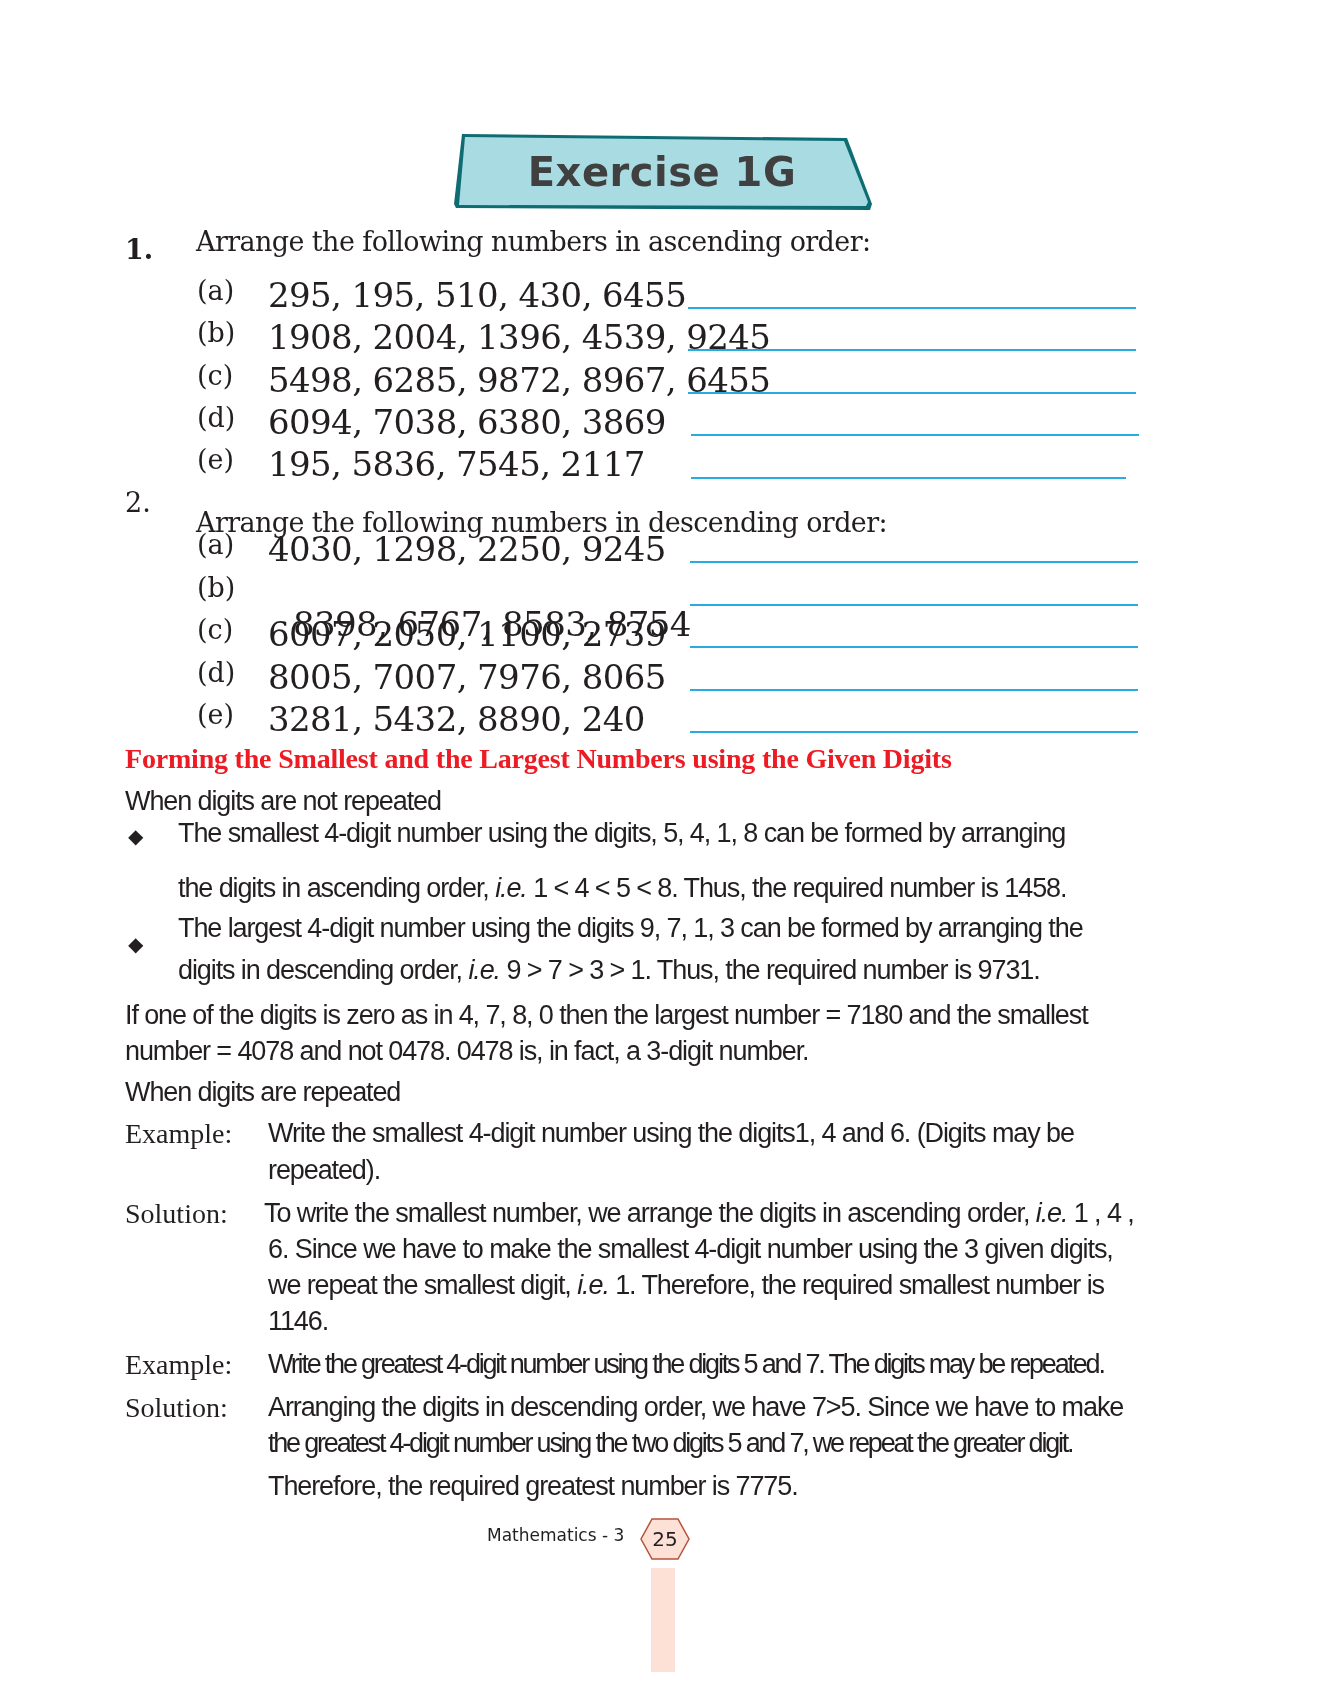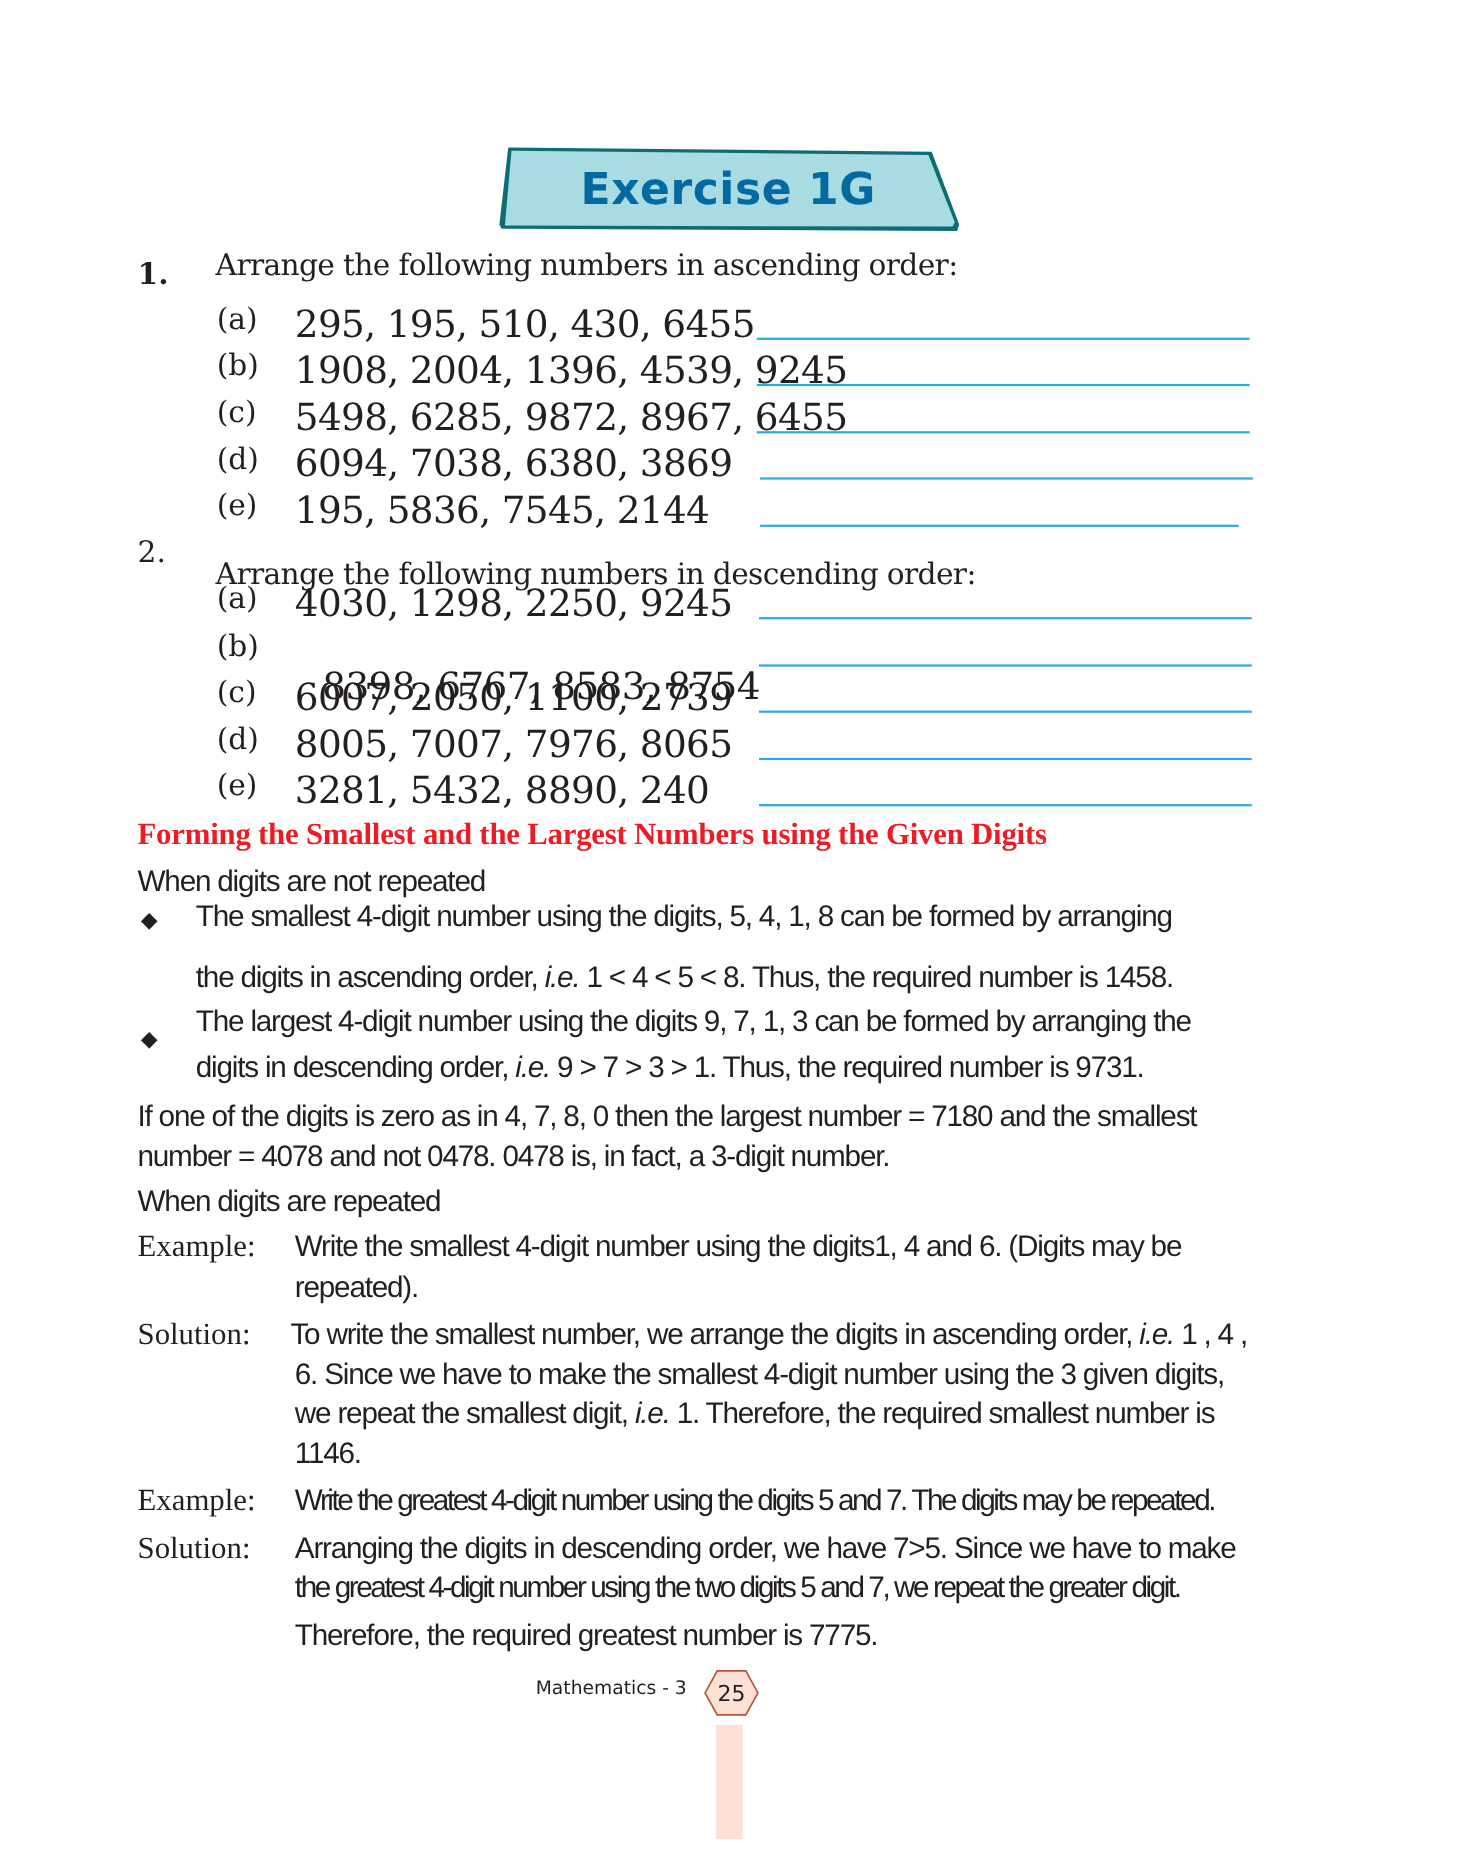--- a/index.html
+++ b/index.html
@@ -10,21 +10,21 @@
   }
   .abs { position: absolute; white-space: nowrap; }
 
   
   #banner { position: absolute; left: 452px; top: 132px; width: 420px; height: 80px; }
   #banner svg { position: absolute; left: 0; top: 0; }
   #banner-title {
     position: absolute; left: 0; top: 0; width: 420px; height: 80px;
     display: flex; align-items: center; justify-content: center;
     font-family: "DejaVu Sans", "Liberation Sans", sans-serif;
-    font-weight: bold; font-size: 40px; color: #0369a1; letter-spacing: 0.5px;
+    font-weight: bold; font-size: 40px; color: #404040; letter-spacing: 0.5px;
   }
 
   .q-num { font-size: 27px; left: 125px; }
   .q-num.bold { font-weight: bold; }
   .q-text { font-size: 27px; left: 196px; letter-spacing: -0.6px; }
   .item-label { font-size: 27px; left: 197px; }
   .item-value { font-size: 34px; left: 268px; letter-spacing: -0.6px; }
   .answer-line { position: absolute; height: 2px; background: #29abe2; }
 
   .section-title {
@@ -75,21 +75,21 @@
 
 <div class="abs item-label" style="top:360px;">(c)</div>
 <div class="abs item-value" style="top:360px;">5498, 6285, 9872, 8967, 6455</div>
 <div class="answer-line" style="left:688px; top:392px; width:448px;"></div>
 
 <div class="abs item-label" style="top:402px;">(d)</div>
 <div class="abs item-value" style="top:402px;">6094, 7038, 6380, 3869</div>
 <div class="answer-line" style="left:691px; top:434px; width:448px;"></div>
 
 <div class="abs item-label" style="top:444px;">(e)</div>
-<div class="abs item-value" style="top:444px;">195, 5836, 7545, 2144</div>
+<div class="abs item-value" style="top:444px;">195, 5836, 7545, 2117</div>
 <div class="answer-line" style="left:691px; top:477px; width:435px;"></div>
 
 <div class="abs q-num" style="top:487px;">2.</div>
 <div class="abs q-text" style="top:487px;margin-top:20px;">Arrange the following numbers in descending order:</div>
 
 <div class="abs item-label" style="top:529px;">(a)</div>
 <div class="abs item-value" style="top:529px;">4030, 1298, 2250, 9245</div>
 <div class="answer-line" style="left:690px; top:561px; width:448px;"></div>
 
 <div class="abs item-label" style="top:572px;">(b)</div>

